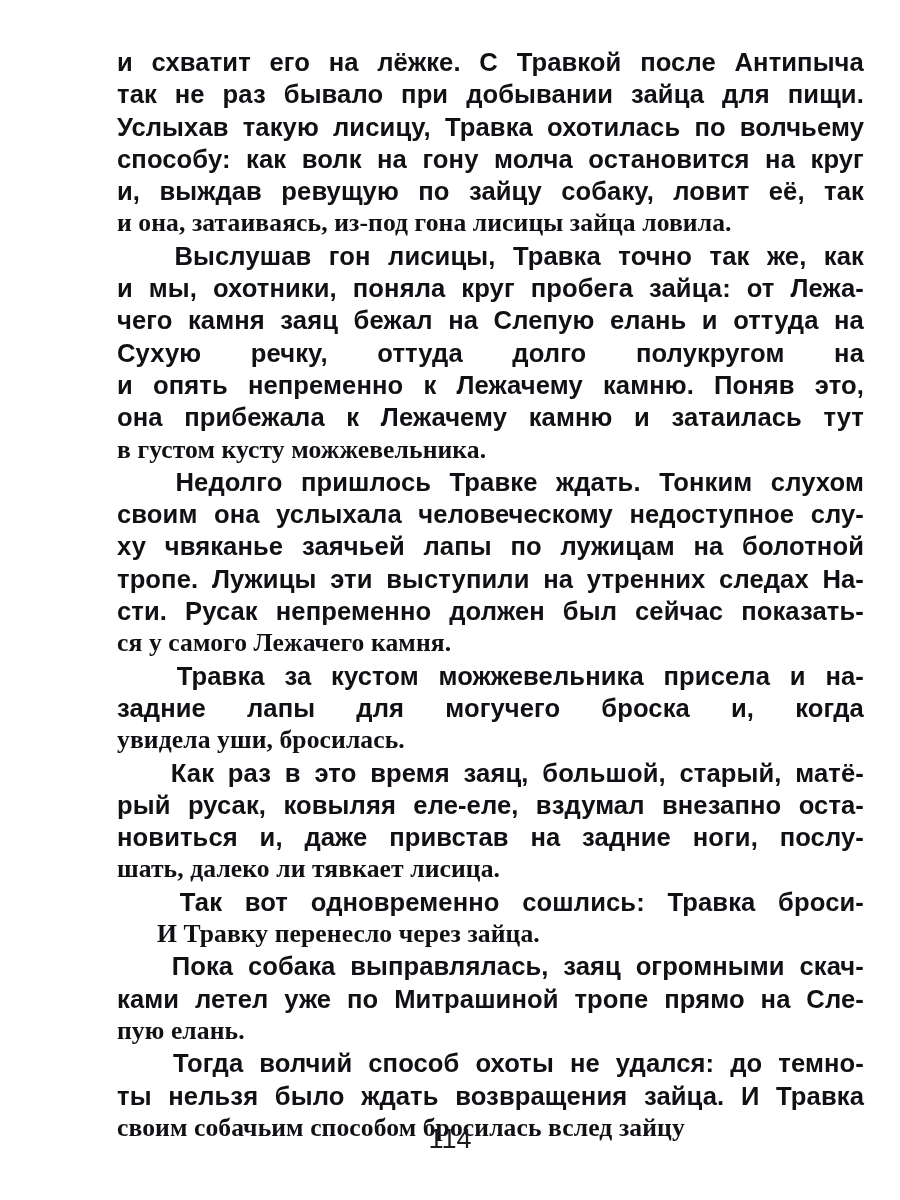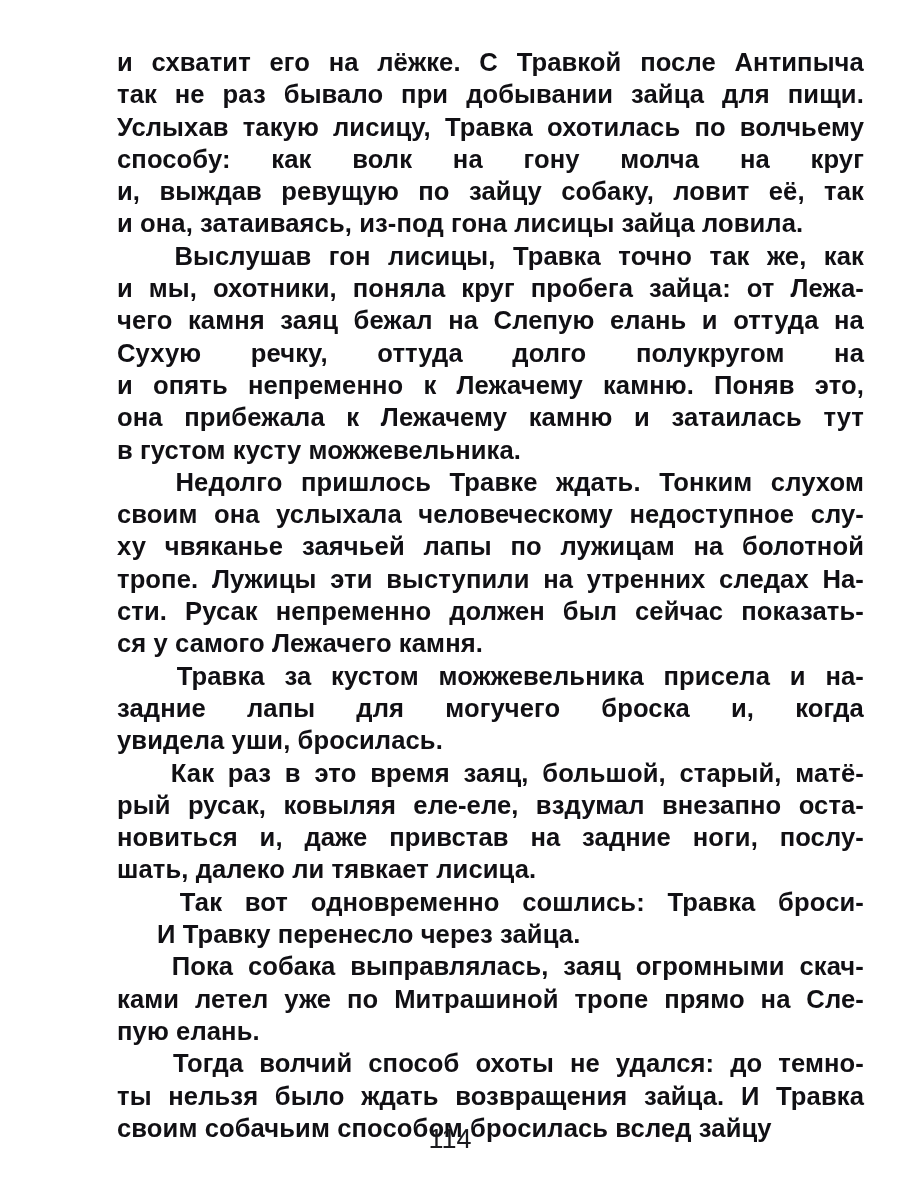--- a/index.html
+++ b/index.html
@@ -42,20 +42,21 @@
   .line > span.w {
     display: inline-block;
   }
   
   .line.just {
     display: flex;
     justify-content: space-between;
   }
   .line.last {
     display: block;
+    font-family: Liberation Serif, serif;
   }
   .indent {
     display: inline-block;
     width: 40px;
   }
   .page-number {
     position: absolute;
     left: 0;
     right: 0;
     top: 1124px;
@@ -104,20 +105,21 @@
           <span class="w">по</span>
           <span class="w">волчьему</span>
         </span>
         <span class="line just">
           <span class="w">способу:</span>
           <span class="w">как</span>
           <span class="w">волк</span>
           <span class="w">на</span>
           <span class="w">гону</span>
           <span class="w">молча</span>
+          <span class="w">остановится</span>
           <span class="w">на</span>
           <span class="w">круг</span>
         </span>
         <span class="line just">
           <span class="w">и,</span>
           <span class="w">выждав</span>
           <span class="w">ревущую</span>
           <span class="w">по</span>
           <span class="w">зайцу</span>
           <span class="w">собаку,</span>

